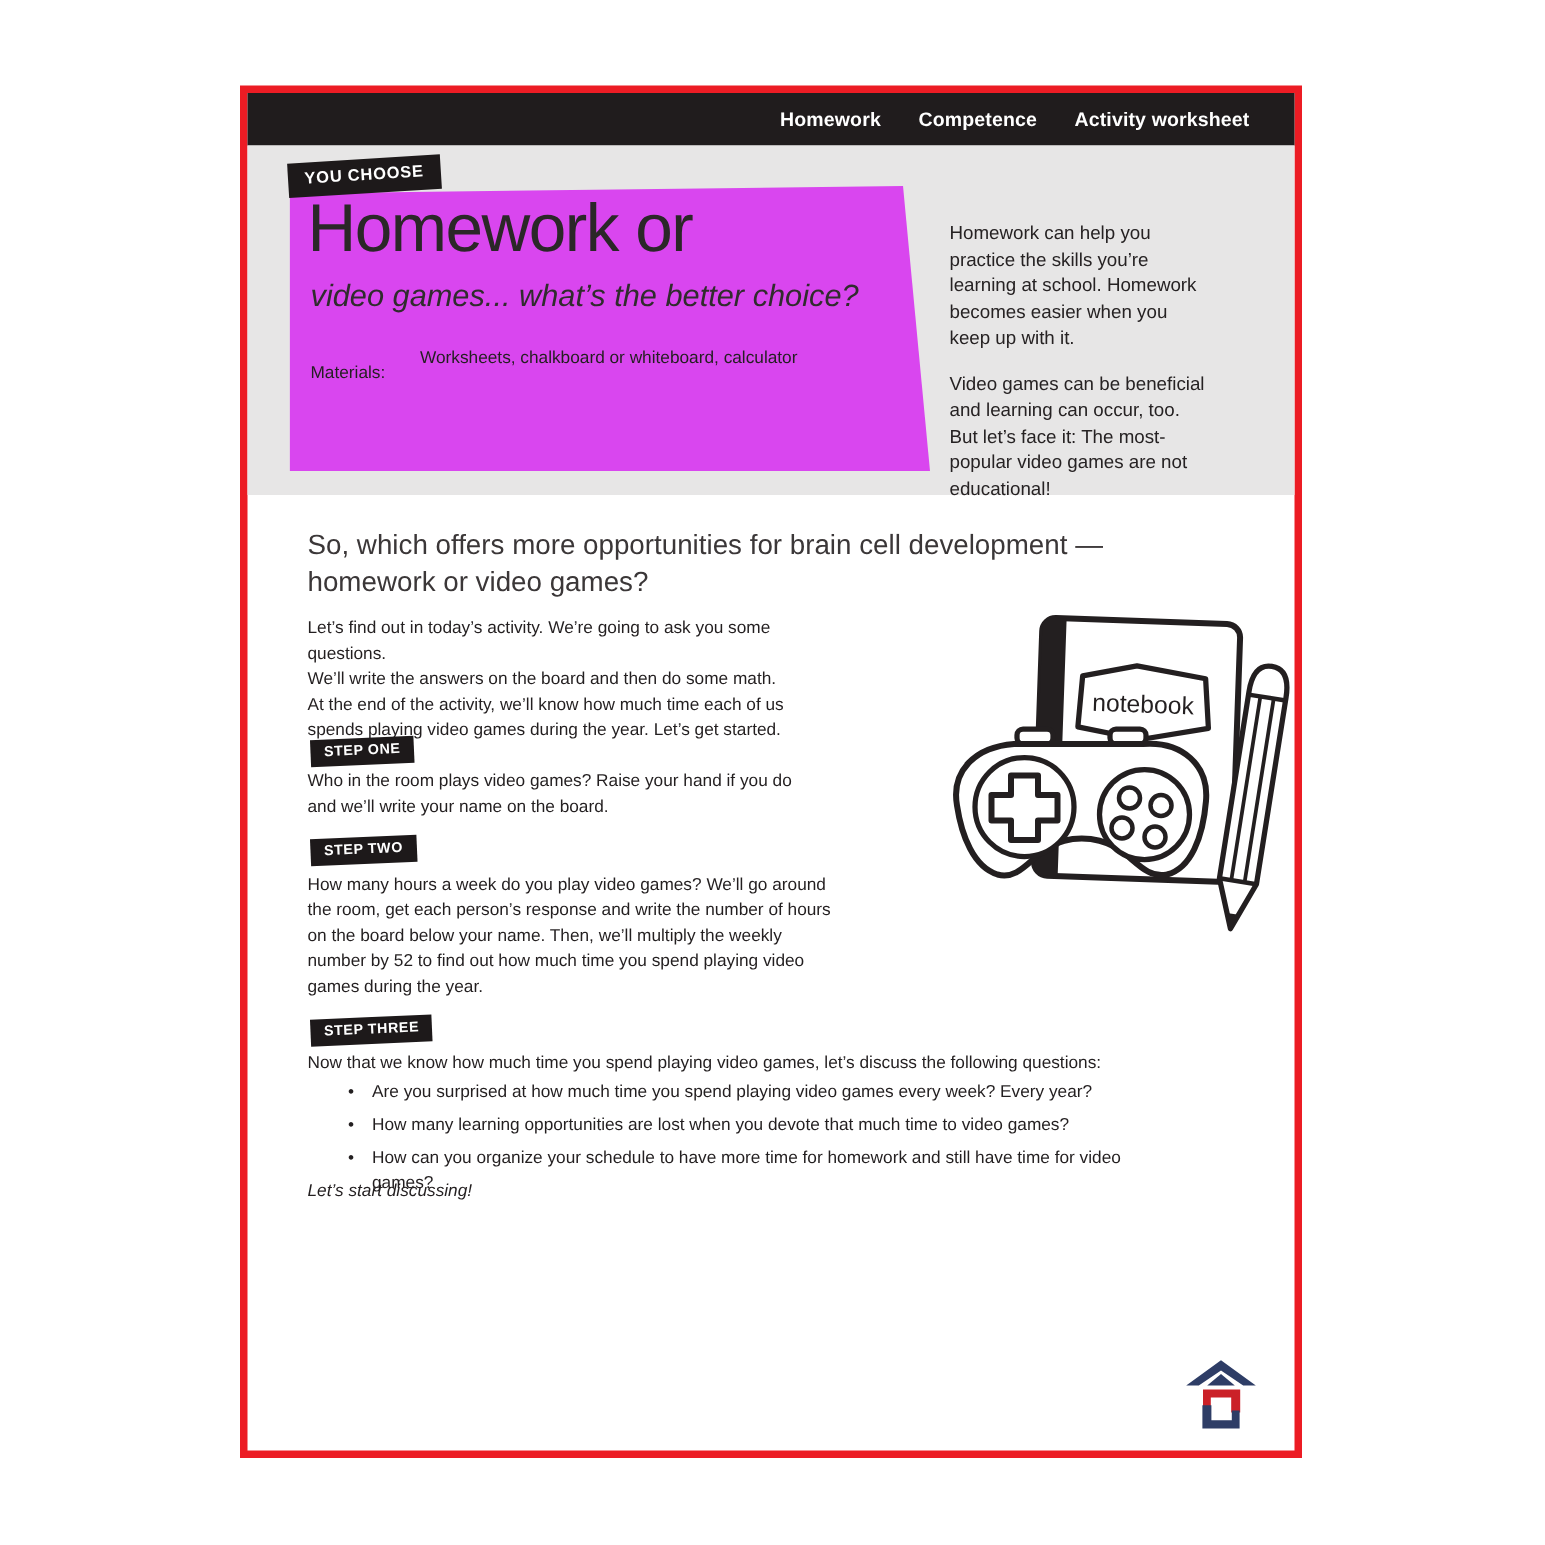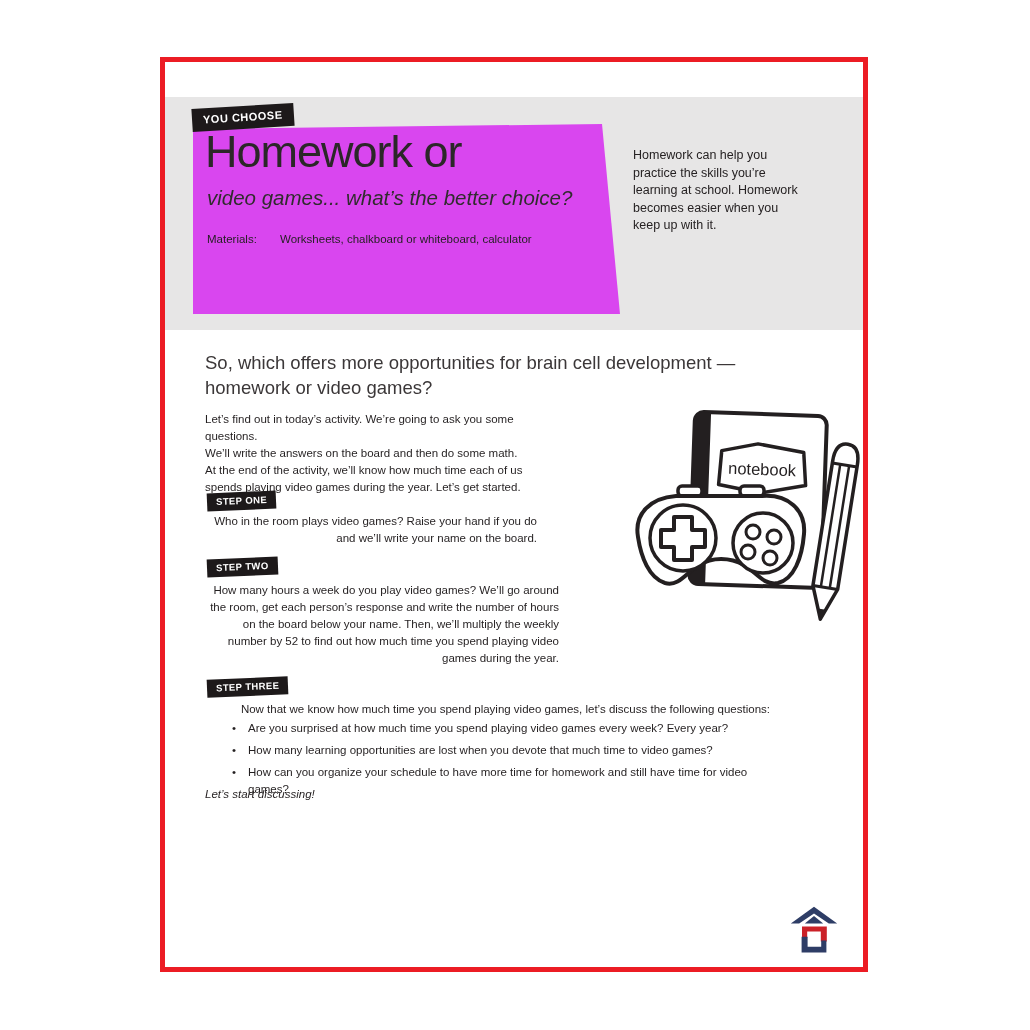--- a/index.html
+++ b/index.html
@@ -24,38 +24,38 @@
               transform:rotate(-3.5deg);z-index:3;}
 
   .hero-card{position:absolute;left:28px;top:27px;width:427px;height:190px;background:#d946ef;
              clip-path:polygon(0 5px, calc(100% - 18px) 0, 100% 100%, 0 100%);z-index:2;}
   .hero-title{position:absolute;left:12px;top:2px;font-size:45px;line-height:52px;
               letter-spacing:-1px;color:#2b2728;}
   .hero-subtitle{position:absolute;left:14px;top:62px;font-size:20.5px;color:#302c2d;font-style:italic;}
   .meta-row{position:absolute;left:14px;display:flex;font-size:11.5px;line-height:15px;}
   .meta-row.materials{top:108px;}
   .meta-row.directions{top:131px;}
-  .meta-label{width:73px;flex:none;}
+  .meta-label{width:73px;flex:none;margin-top:10px;}
   .meta-value{width:305px;}
 
   .hero-aside{position:absolute;left:468px;top:50px;width:174px;font-size:12.5px;
               line-height:17.5px;color:#262223;}
   .hero-aside p{margin:0 0 13px;}
 
   
   .section-heading{position:absolute;left:40px;top:289px;width:545px;
                    font-size:18.5px;line-height:24.5px;color:#3b3738;}
   .intro{position:absolute;left:40px;top:349px;width:342px;font-size:11.5px;line-height:17px;}
 
   .step-tag{position:absolute;background:#1d191a;color:#ffffff;font-size:9.5px;font-weight:700;
             letter-spacing:.4px;padding:3px 9px 4px;transform:rotate(-2.5deg);}
   .tag-one{left:42px;top:430px;}
   .tag-two{left:42px;top:496px;}
   .tag-three{left:42px;top:616px;}
-  .step-text{position:absolute;font-size:11.5px;line-height:17px;text-align:right;}
+  .step-text{position:absolute;font-size:11.5px;line-height:17px;}
   .text-one{left:40px;top:451px;width:332px;}
   .text-two{left:40px;top:520px;width:354px;}
   .text-three{left:40px;top:639px;width:565px;}
 
   .questions{position:absolute;left:40px;top:658px;width:565px;margin:0;padding:0;list-style:none;}
   .questions li{position:relative;padding-left:43px;margin-bottom:5px;font-size:11.5px;line-height:17px;}
   .dot{position:absolute;left:27px;top:0;font-size:11.5px;}
   .closing{position:absolute;left:40px;top:726px;font-size:11.5px;font-style:italic;}
 
   .illustration{position:absolute;left:415px;top:340px;}
@@ -63,35 +63,41 @@
 
   svg text{font-family:"Liberation Sans",sans-serif;}
 </style>
 </head>
 <body>
 
 <div class="canvas">
   <div class="page">
     <div class="page-inner">
 
+      <div class="topbar">
+        <span class="nav-item">Homework</span>
+        <span class="nav-item">Competence</span>
+        <span class="nav-item">Activity worksheet</span>
+      </div>
 
       <div class="hero">
         <div class="you-choose">YOU CHOOSE</div>
 
         <div class="hero-card">
           <div class="hero-title">Homework or</div>
           <div class="hero-subtitle">video games... what’s the better choice?</div>
           <div class="meta-row materials">
             <span class="meta-label">Materials:</span>
             <span class="meta-value">Worksheets, chalkboard or whiteboard, calculator</span>
           </div>
         </div>
 
         <div class="hero-aside">
           <p>Homework can help you practice the skills you’re learning at school. Homework becomes easier when you keep up with it.</p>
+          <p>Video games can be beneficial and learning can occur, too. But let’s face it: The most-popular video games are not educational!</p>
         </div>
       </div>
 
       <div class="section-heading">So, which offers more opportunities for brain cell development — homework or video games?</div>
 
       <div class="intro">
         <div>Let’s find out in today’s activity. We’re going to ask you some questions.</div>
         <div>We’ll write the answers on the board and then do some math.</div>
         <div>At the end of the activity, we’ll know how much time each of us spends playing video games during the year. Let’s get started.</div>
       </div>

